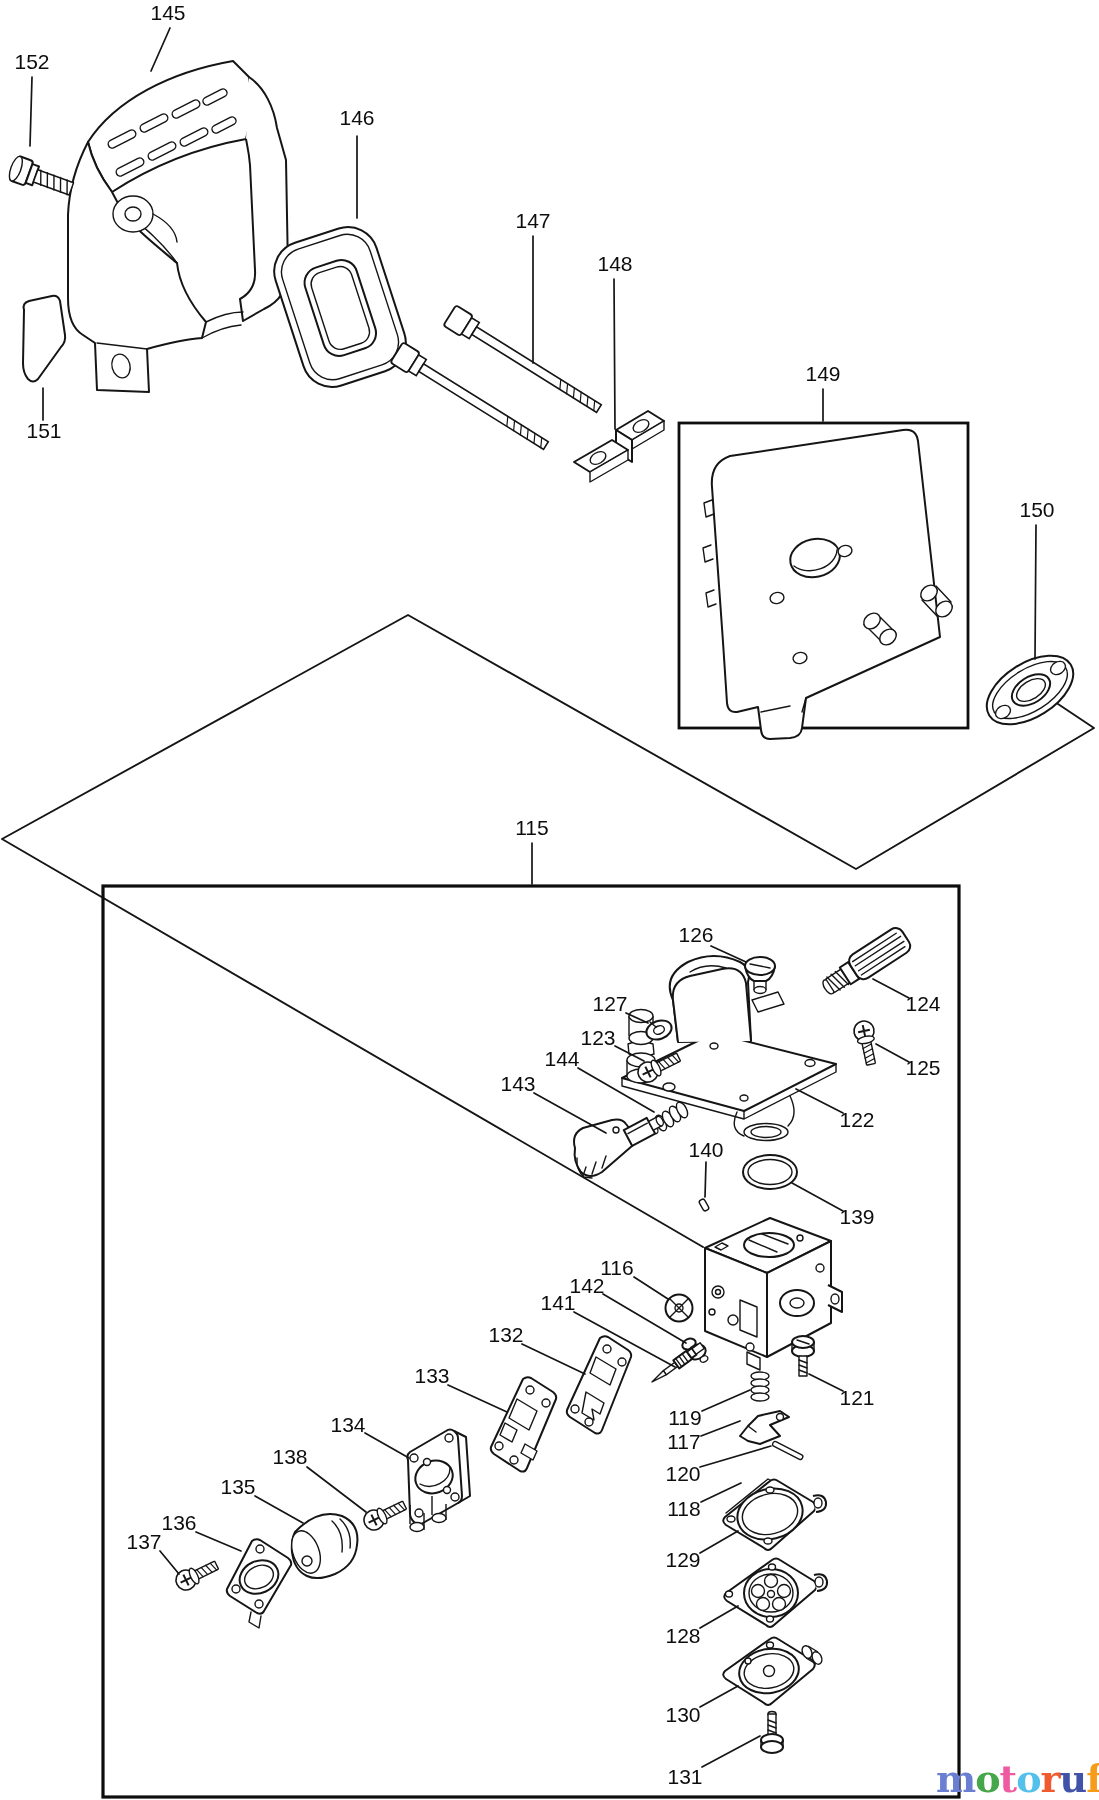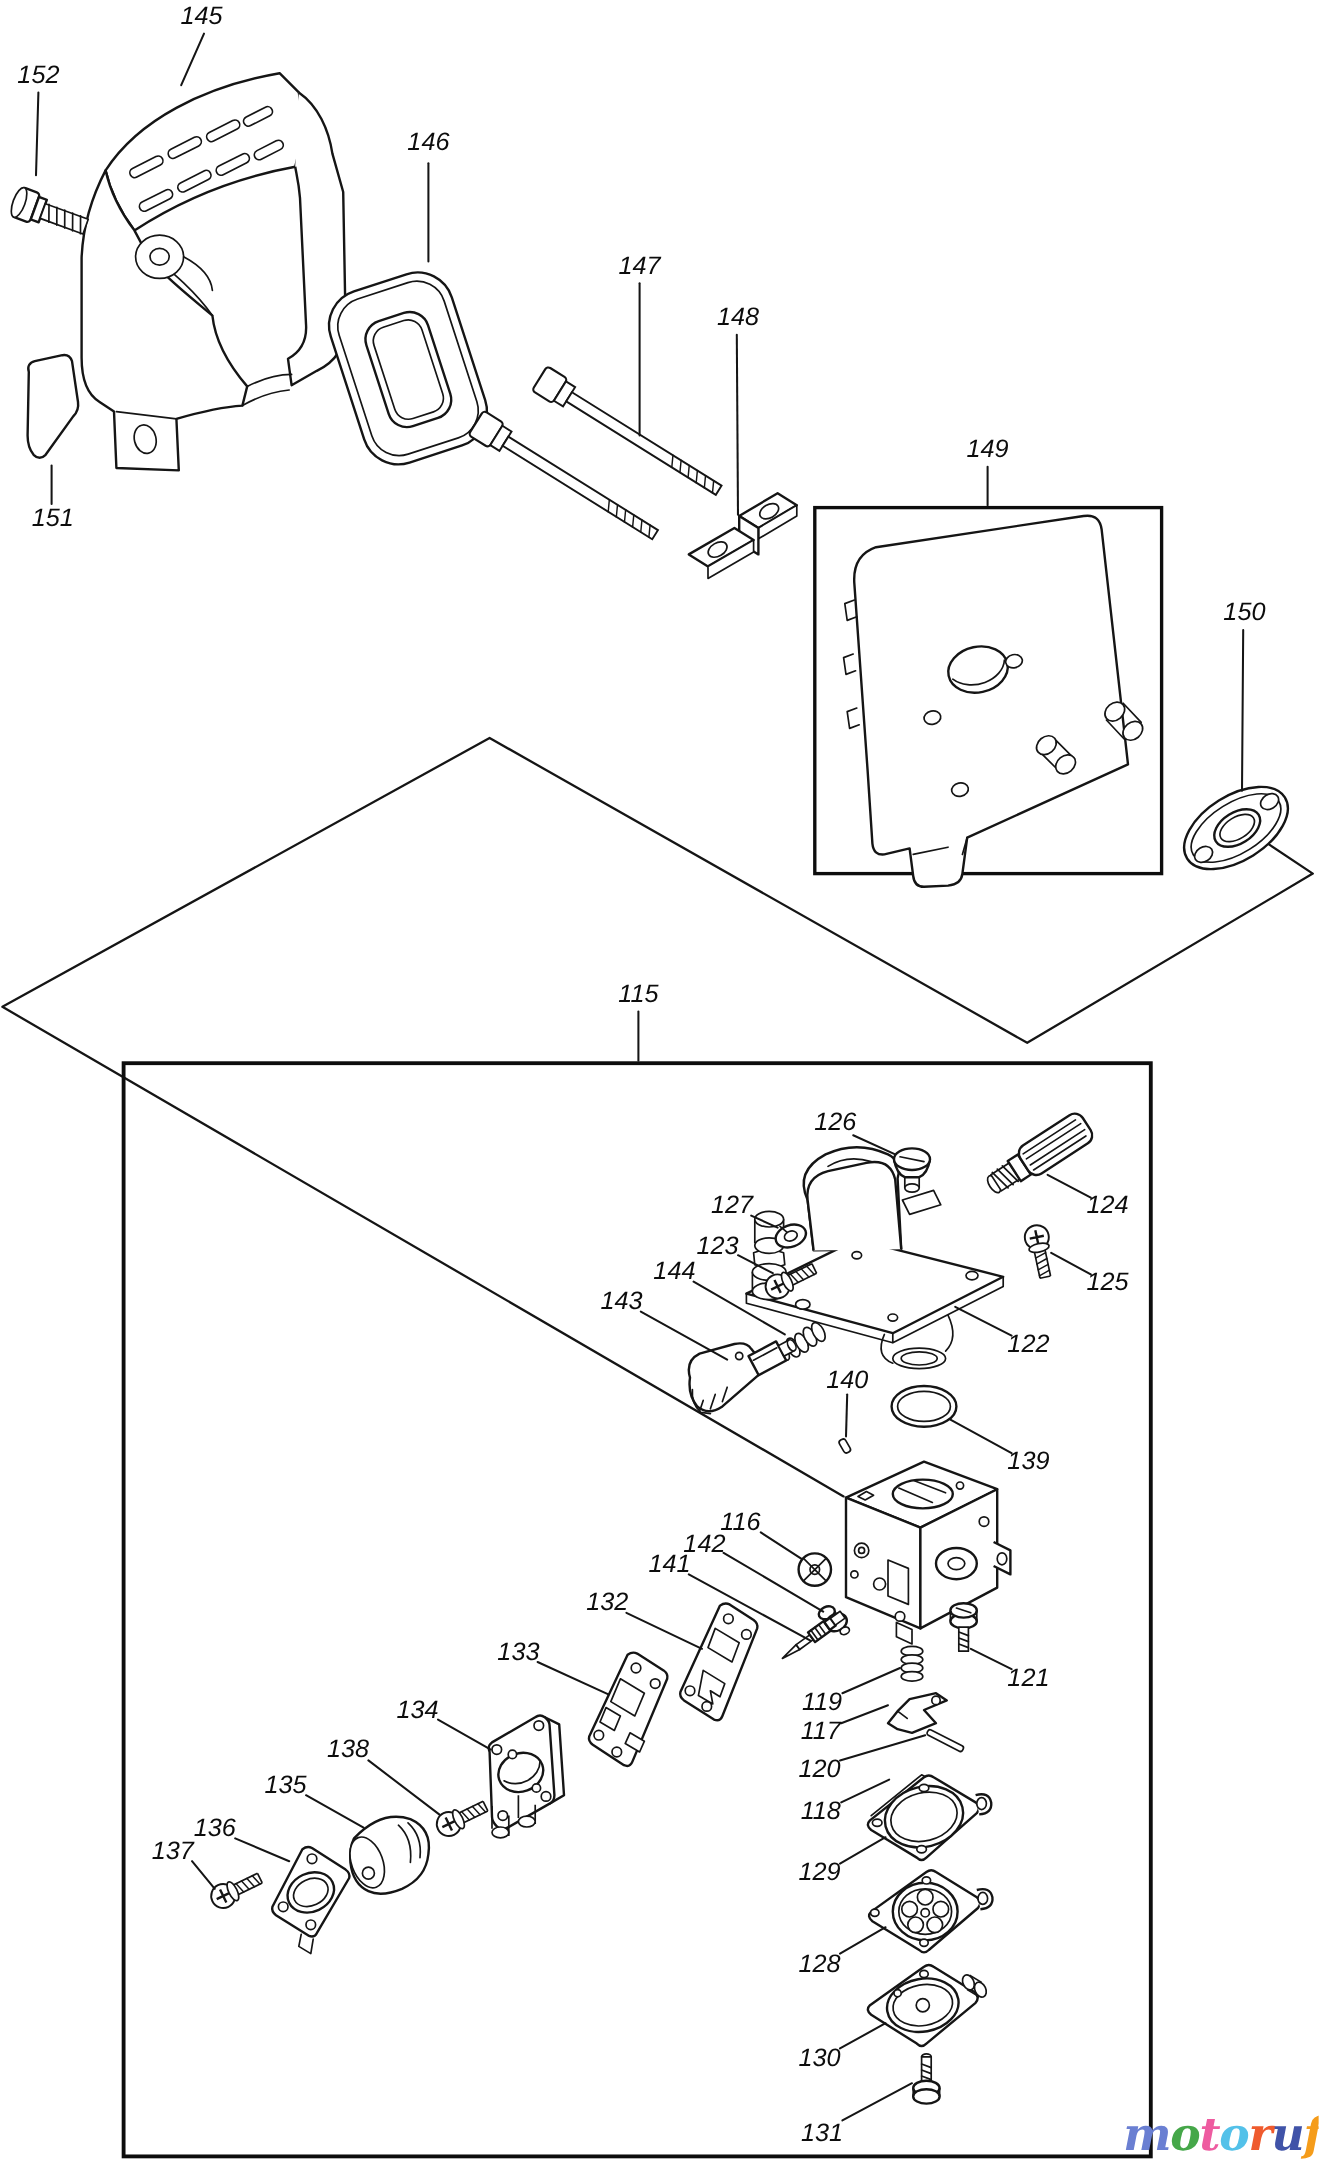--- a/index.html
+++ b/index.html
@@ -1,16 +1,16 @@
 <!DOCTYPE html>
 <html><head>
 <meta charset="utf-8">
 <style>
   html,body{margin:0;padding:0;background:#ffffff;}
-  #stage{position:relative;width:1099px;height:1800px;background:#ffffff;overflow:hidden;font-style:italic;}
+  #stage{position:relative;width:1099px;height:1800px;background:#ffffff;overflow:hidden;}
   #stage svg{position:absolute;left:0;top:0;}
   .ln{fill:none;stroke:#151515;stroke-width:2;stroke-linecap:round;stroke-linejoin:round}
   .tn{fill:none;stroke:#151515;stroke-width:1.4;stroke-linecap:round;stroke-linejoin:round}
   .fw{fill:#ffffff;stroke:#151515;stroke-width:2;stroke-linejoin:round}
   .ft{fill:#ffffff;stroke:#151515;stroke-width:1.4;stroke-linejoin:round}
   .ldr{fill:none;stroke:#151515;stroke-width:1.7;stroke-linecap:round}
   .box{fill:none;stroke:#0d0d0d;stroke-width:3.2}
   .lbl{font-family:"Liberation Sans",sans-serif;font-size:21px;fill:#0d0d0d;text-anchor:middle}
   .logo{font-family:"DejaVu Serif",serif;font-weight:bold;font-size:38px;letter-spacing:-1px}
   .logosuf{font-family:"DejaVu Sans",sans-serif;font-weight:bold;font-size:16px}

